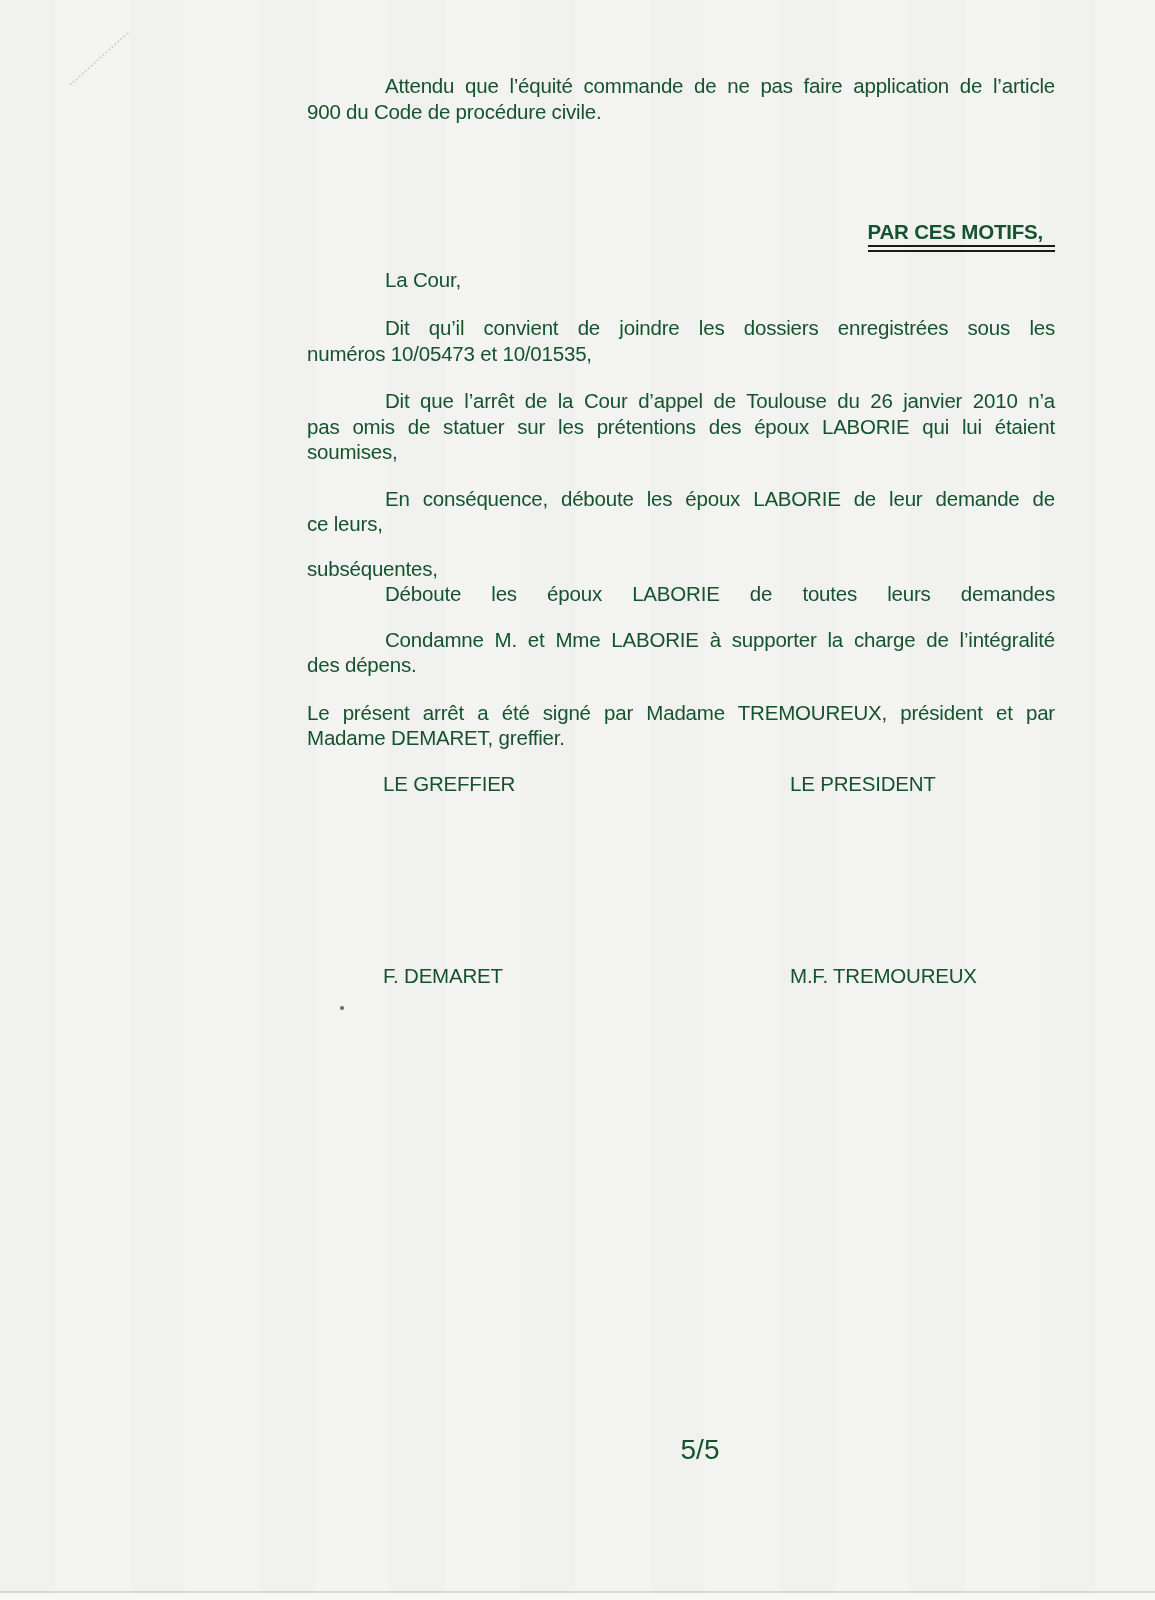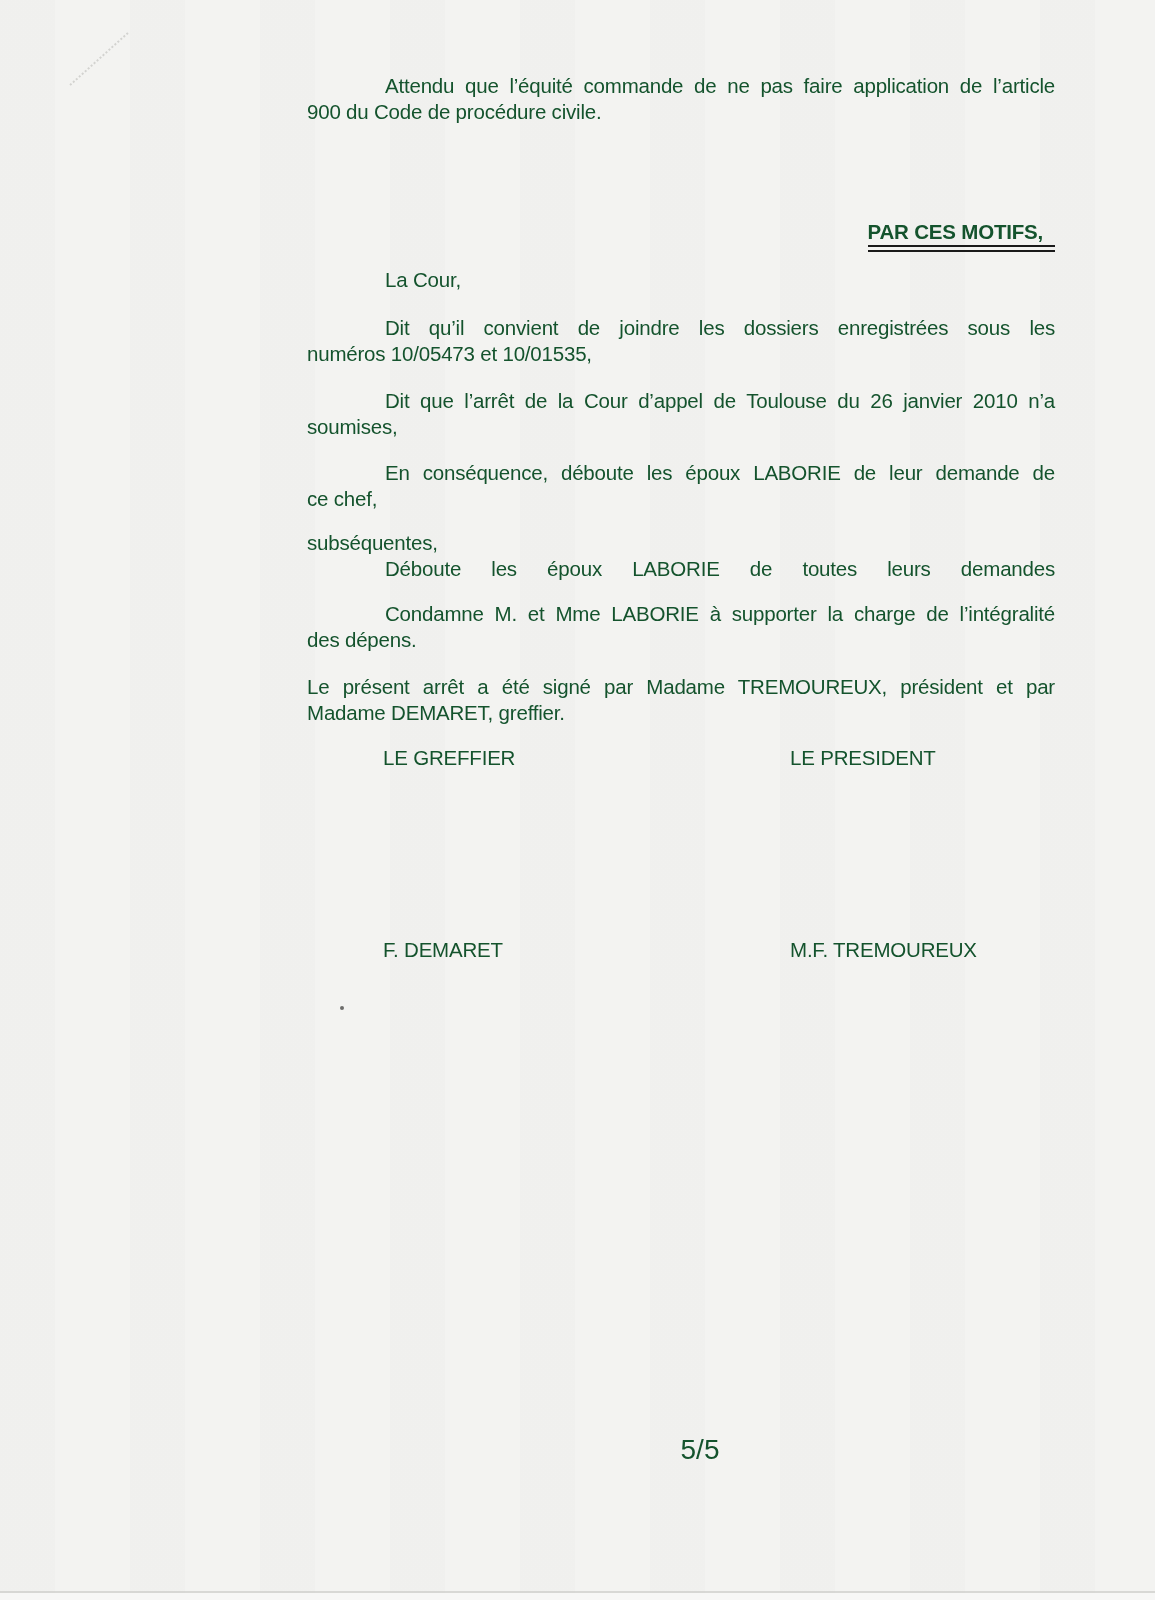--- a/index.html
+++ b/index.html
@@ -142,26 +142,27 @@
       <span class="ln">La Cour,</span>
     </p>
 
     <p class="para mb-b">
       <span class="ln jl ind">Dit qu’il convient de joindre les dossiers enregistrées sous les</span>
       <span class="ln">numéros 10/05473 et 10/01535,</span>
     </p>
 
     <p class="para mb-c">
       <span class="ln jl ind">Dit que l’arrêt de la Cour d’appel de Toulouse du 26 janvier 2010 n’a</span>
+      <span class="ln jl">pas omis de statuer sur les prétentions des époux LABORIE qui lui étaient</span>
       <span class="ln">soumises,</span>
     </p>
 
     <p class="para mb-d">
       <span class="ln jl ind">En conséquence, déboute les époux LABORIE de leur demande de</span>
-      <span class="ln">ce chef,</span>
+      <span class="ln">ce leurs,</span>
     </p>
 
     <p class="para mb-e">
       <span class="ln">subséquentes,</span>
       <span class="ln jl ind">Déboute les époux LABORIE de toutes leurs demandes</span>
     </p>
 
     <p class="para mb-b">
       <span class="ln jl ind">Condamne M. et Mme LABORIE à supporter la charge de l’intégralité</span>
       <span class="ln">des dépens.</span>

